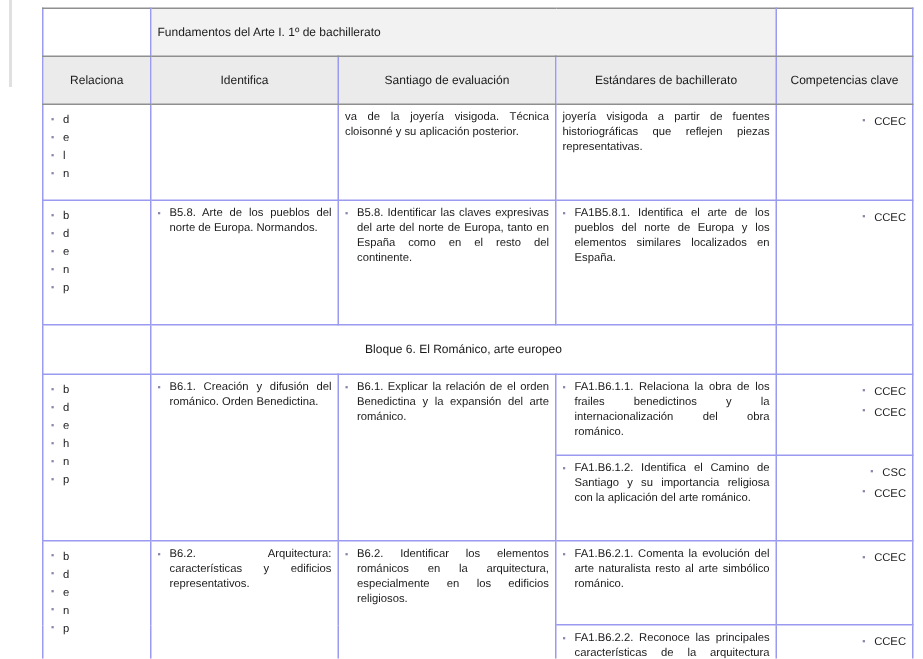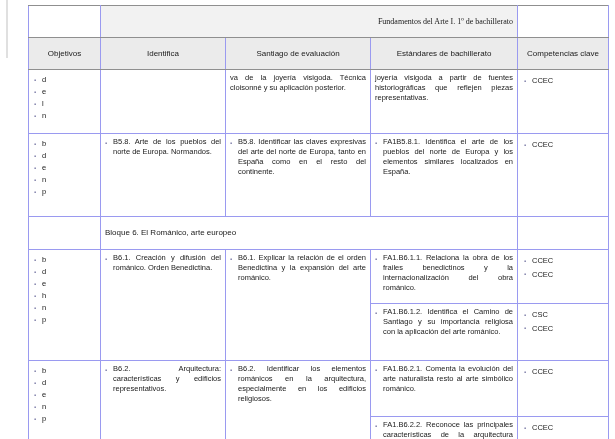--- a/index.html
+++ b/index.html
@@ -39,62 +39,62 @@
   td,th{
     border:1px solid var(--table-border);
     vertical-align:top;
     padding:3px 4px;
     overflow:hidden;
   }
   
   tr.title-row td{
     height:25px;
     vertical-align:middle;
-    text-align:right;
+    text-align:left;
     font-size:8px;
     border-top-color:var(--header-border);
     border-bottom-color:var(--header-border);
-    font-family:Liberation Serif, serif;
   }
   tr.title-row td.title-cell{background:var(--title-bg);}
   
   tr.head-row th{
     height:25px;
     background:var(--header-bg);
     vertical-align:middle;
     text-align:center;
     font-weight:normal;
     font-size:8px;
     border-top-color:var(--header-border);
     border-bottom-color:var(--header-border);
   }
   
   tr.section-row td{
     height:26px;
     vertical-align:middle;
+    text-align:center;
     font-size:8px;
   }
   
   td.obj{padding-left:5px;padding-top:4px;}
   .li{display:flex;align-items:flex-start;}
   .li::before{
     content:"\25AA";
     color:var(--bullet);
     font-size:6px;
     line-height:10px;
     flex:0 0 8px;
     margin-top:0.5px;
   }
   td.obj .li{line-height:11.5px;}
   td.obj .li::before{line-height:11.5px;}
   .para{text-align:justify;justify-content:flex-end;}
   .para span{display:block;flex:1 1 auto;}
   .nob{display:block;text-align:justify;}
   td.comp{padding-left:6px;padding-top:4px;}
-  td.comp .li{line-height:13px;}
+  td.comp .li{line-height:13px;justify-content:flex-end;}
   td.comp .li::before{line-height:13px;}
   
   tr.r1 td{height:56px;}
   tr.r2 td{height:75px;}
   tr.r3a td{height:46px;}
   tr.r3b td{height:49px;}
   tr.r4a td{height:48px;}
   tr.r4b td{height:59px;}
 </style>
 </head>
@@ -113,21 +113,21 @@
     </colgroup>
 
     <tbody>
         <tr class="title-row">
       <td></td>
       <td colspan="3" class="title-cell">Fundamentos del Arte I. 1º de bachillerato</td>
       <td></td>
     </tr>
 
     <tr class="head-row">
-      <th>Objetivos</th>
+      <th>Relaciona</th>
       <th>Identifica</th>
       <th>Santiago de evaluación</th>
       <th>Estándares de bachillerato</th>
       <th>Competencias clave</th>
     </tr>
 
     <tr class="r1">
       <td class="obj">
             <div class="li">
               <span>d</span>

